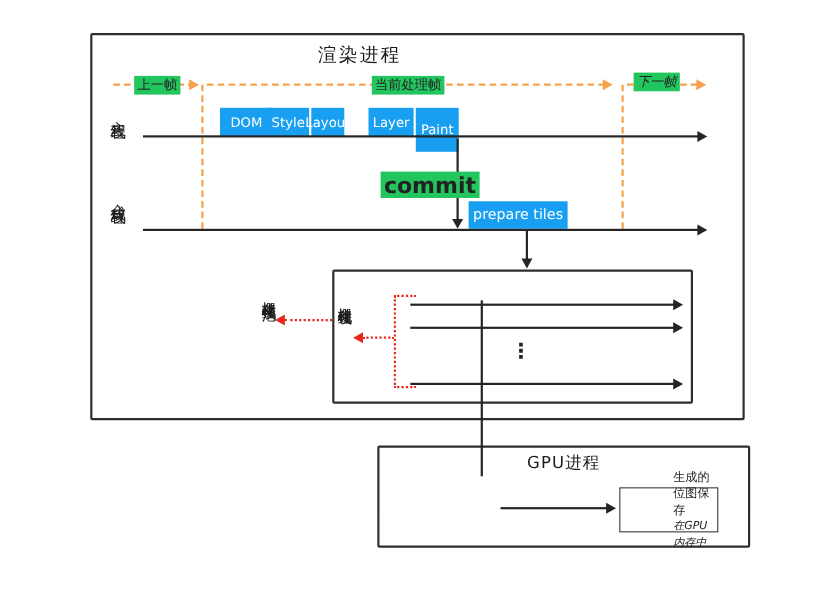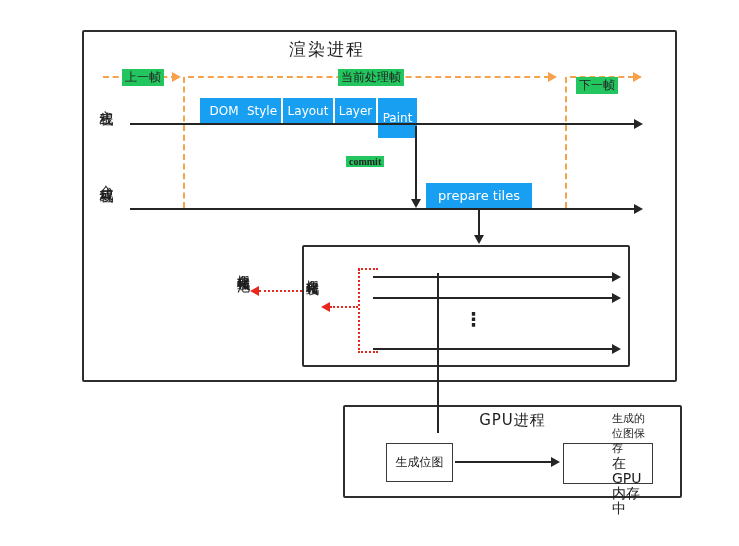--- a/index.html
+++ b/index.html
@@ -47,41 +47,41 @@
   <div class="dash-v" style="left:183px;top:77px;height:131px;"></div>
 
   <div class="dash-h" style="left:188px;top:76px;width:362px;"></div>
   <div class="tri r c-orange" style="left:548px;top:72px;"></div>
   <div class="framelabel" style="left:338px;top:69px;">当前处理帧</div>
 
   <div class="dash-v" style="left:565px;top:77px;height:131px;"></div>
 
   <div class="dash-h" style="left:570px;top:76px;width:64px;"></div>
   <div class="tri r c-orange" style="left:633px;top:72px;"></div>
-  <div class="framelabel" style="left:576px;top:77px;">下一帧</div>
+  <div class="framelabel" style="left:576px;top:66px;font-style:italic;">下一帧</div>
 
   <div class="vtext" style="left:99px;top:99px;font-size:14px;">主线程</div>
   <div class="hline z5" style="left:130px;top:123px;width:505px;"></div>
   <div class="tri r c-black" style="left:634px;top:119px;"></div>
 
   <div class="bluebox" style="left:200px;top:98px;width:48px;height:26px;">DOM</div>
   <div class="bluebox" style="left:243px;top:98px;width:38px;height:26px;">Style</div>
-  <div class="bluebox" style="left:283px;top:98px;width:50px;height:26px;">Layout</div>
+  <div class="bluebox" style="left:283px;top:98px;width:30px;height:26px;">Layout</div>
   <div class="bluebox" style="left:335px;top:98px;width:41px;height:26px;">Layer</div>
   <div class="bluebox" style="left:378px;top:98px;width:39px;height:40px;">Paint</div>
 
   <div class="vline z5" style="left:415px;top:126px;height:74px;"></div>
   <div class="tri d c-black" style="left:411px;top:199px;"></div>
-  <div class="framelabel" style="left:346px;top:156px;font-size:10px;font-weight:bold;font-family:Liberation Serif, serif;">commit</div>
+  <div class="framelabel" style="left:346px;top:156px;font-size:20px;font-weight:bold;">commit</div>
 
   <div class="vtext" style="left:99px;top:174px;font-size:14px;">合成线程</div>
   <div class="hline z5" style="left:130px;top:208px;width:505px;"></div>
   <div class="tri r c-black" style="left:634px;top:204px;"></div>
 
-  <div class="bluebox" style="left:426px;top:183px;width:106px;height:25px;font-size:13px;">prepare tiles</div>
+  <div class="bluebox" style="left:426px;top:183px;width:90px;height:25px;font-size:13px;">prepare tiles</div>
 
   <div class="vline z5" style="left:478px;top:210px;height:26px;"></div>
   <div class="tri d c-black" style="left:474px;top:235px;"></div>
 
   <div class="box" style="left:302px;top:245px;width:328px;height:122px;"></div>
 
   <div class="vline z5" style="left:437px;top:273px;height:160px;"></div>
   <div class="tri d c-black" style="left:433px;top:432px;"></div>
 
   <div class="hline" style="left:373px;top:276px;width:240px;"></div>
@@ -100,25 +100,22 @@
 
   <div class="vtext" style="left:305px;top:269px;font-size:13px;letter-spacing:1px;line-height:14px;">栅格化线程</div>
 
   <div class="dot-h" style="left:259px;top:290px;width:43px;"></div>
   <div class="tri l c-red" style="left:250px;top:286px;"></div>
   <div class="vtext" style="left:236px;top:264px;font-size:13px;letter-spacing:1px;line-height:14px;">栅格化线程池</div>
 
   <div class="box" style="left:343px;top:405px;width:339px;height:93px;"></div>
   <div class="title" style="left:343px;top:411px;width:339px;font-size:15px;letter-spacing:1px;">GPU进程</div>
 
-  <div class="thinbox" style="left:386px;top:443px;width:67px;height:39px;display:flex;align-items:center;justify-content:center;">
-    <span style="font-size:12px;">生成位图</span>
-  </div>
 
   <div class="hline" style="left:455px;top:461px;width:97px;"></div>
   <div class="tri r c-black" style="left:551px;top:457px;"></div>
 
   <div class="thinbox" style="left:563px;top:443px;width:90px;height:41px;display:flex;flex-direction:column;align-items:center;justify-content:center;padding-left:48px;">
     <span style="font-size:11px;line-height:15px;">生成的位图保存</span>
-    <span style="font-size:14px;line-height:15px;">在GPU内存中</span>
+    <span style="font-size:10px;line-height:15px;font-style:italic;">在GPU内存中</span>
   </div>
 
 </div>
 
 </body></html>

